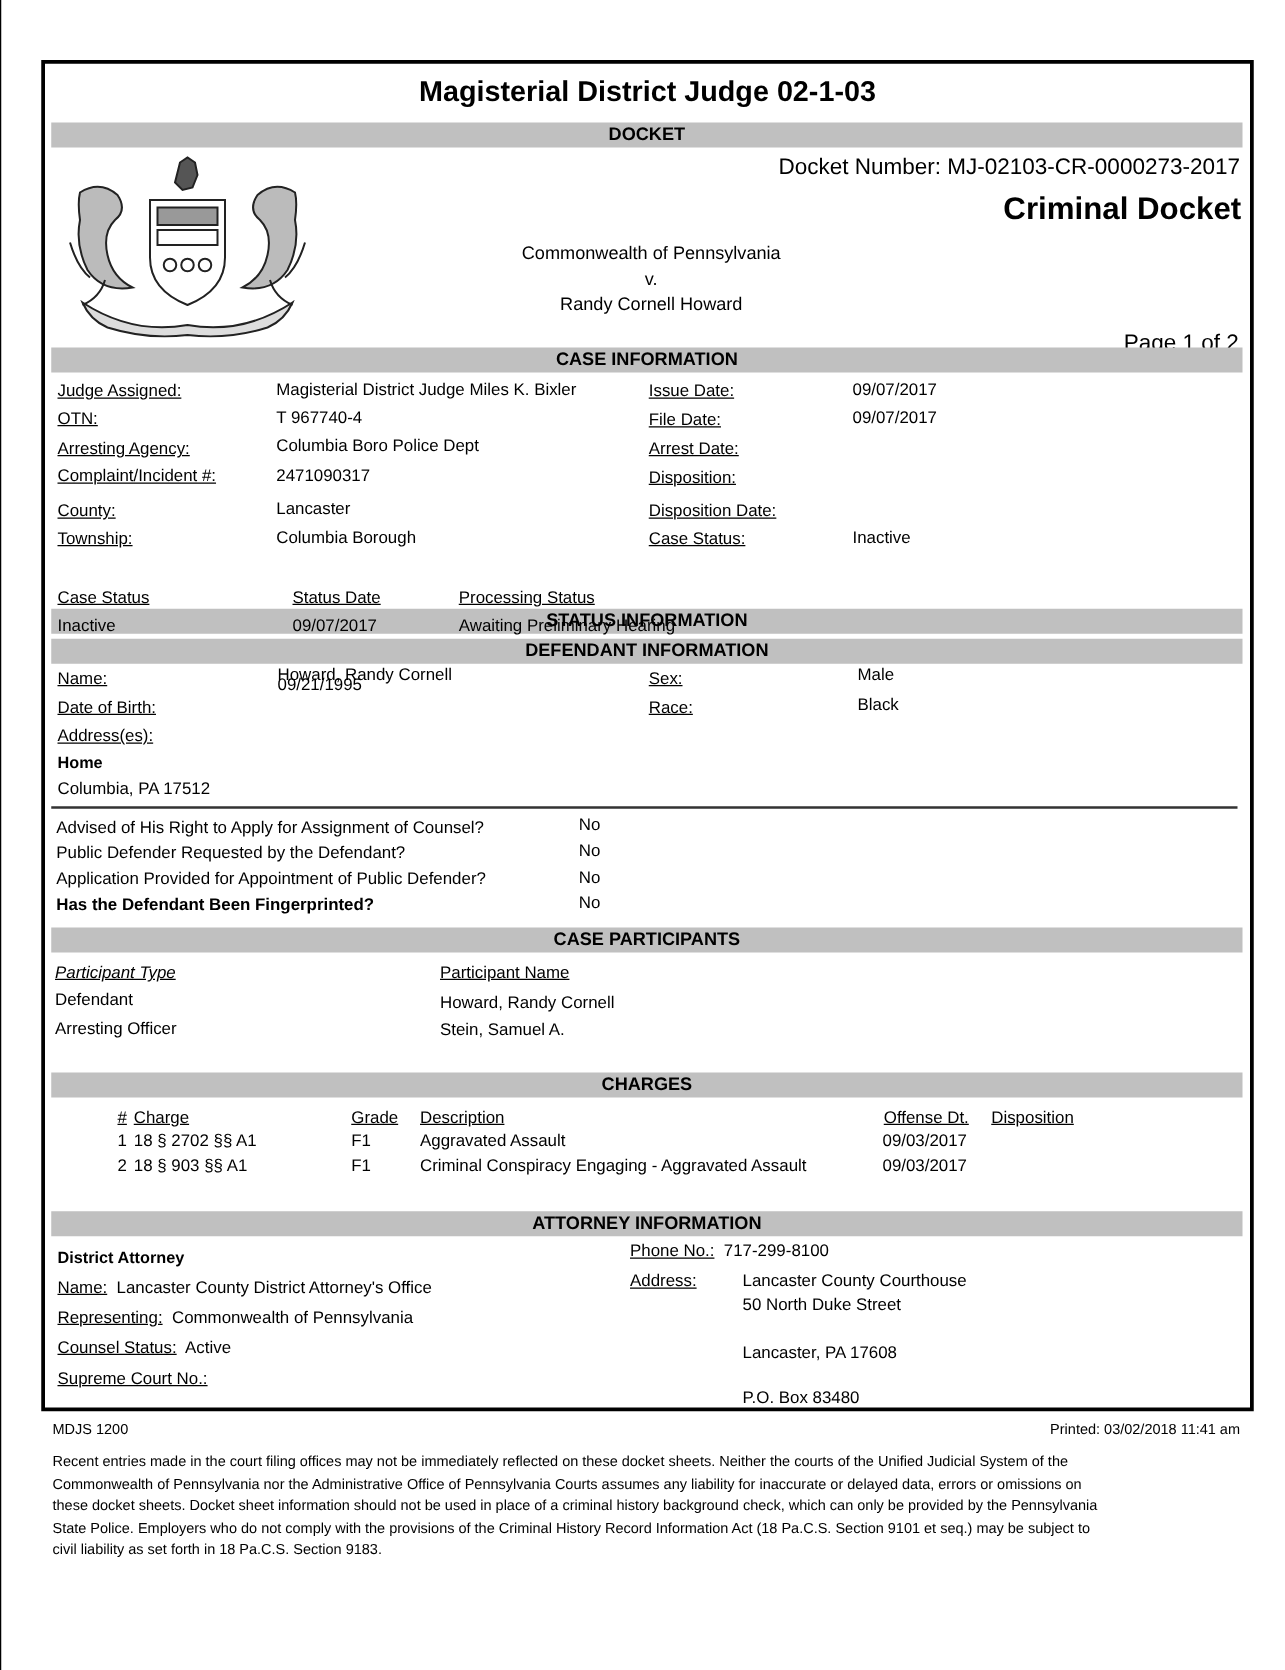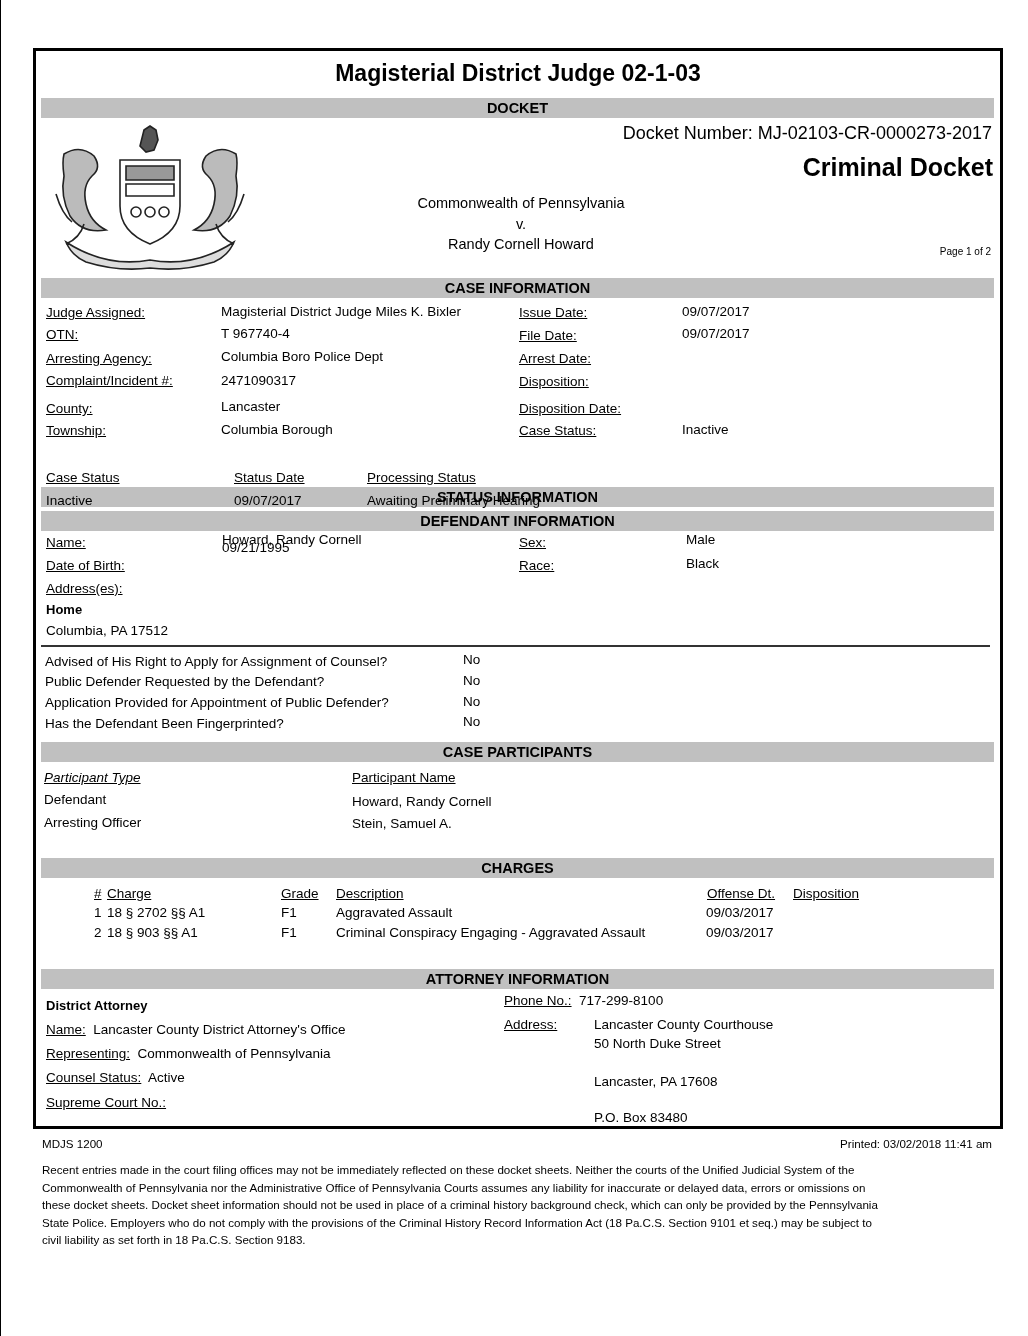--- a/index.html
+++ b/index.html
@@ -45,21 +45,21 @@
     <path d="M192 30 q-16 -10 -30 2 q-8 12 2 20 q10 10 6 28 q-4 18 -20 26 q24 4 36 -14 q10 -20 6 -40 q2 -14 0 -22 z" fill="#bbb"></path>
     <path d="M200 70 q-6 20 -16 28 M172 100 q4 14 18 20"></path>
 
     <path d="M22 118 q40 26 84 18 q44 8 84 -18 q-6 14 -20 20 q-32 10 -64 6 q-32 4 -64 -6 q-14 -6 -20 -20 z" fill="#ddd"></path>
   </g>
 </svg>
 
 <div class="abs" style="left:0; width:1042px; text-align:center; top:195px; font-size:14.5px;">Commonwealth of Pennsylvania</div>
 <div class="abs" style="left:0; width:1042px; text-align:center; top:216px; font-size:14.5px;">v.</div>
 <div class="abs" style="left:0; width:1042px; text-align:center; top:236px; font-size:14.5px;">Randy Cornell Howard</div>
-<div class="abs" style="right:37px; top:246px; font-size:10px;">Page 1 of 2</div>
+<div class="abs" style="right:37px; top:264px; font-size:18px;">Page 1 of 2</div>
 
 <div class="bar" style="top:278px;">CASE INFORMATION</div>
 
 <div class="abs u" style="left:46px; top:305px;">Judge Assigned:</div>
 <div class="abs" style="left:221px; top:304px;">Magisterial District Judge Miles K. Bixler</div>
 <div class="abs u" style="left:46px; top:327px;">OTN:</div>
 <div class="abs" style="left:221px; top:326px;">T 967740-4</div>
 <div class="abs u" style="left:46px; top:351px;">Arresting Agency:</div>
 <div class="abs" style="left:221px; top:349px;">Columbia Boro Police Dept</div>
 <div class="abs u" style="left:46px; top:373px;">Complaint/Incident #:</div>
@@ -102,21 +102,21 @@
 <div class="abs" style="left:686px; top:556px;">Black</div>
 
 <div class="hr" style="top:645px;"></div>
 
 <div class="abs" style="left:45px; top:654px;">Advised of His Right to Apply for Assignment of Counsel?</div>
 <div class="abs" style="left:463px; top:652px;">No</div>
 <div class="abs" style="left:45px; top:674px;">Public Defender Requested by the Defendant?</div>
 <div class="abs" style="left:463px; top:673px;">No</div>
 <div class="abs" style="left:45px; top:695px;text-align:right;">Application Provided for Appointment of Public Defender?</div>
 <div class="abs" style="left:463px; top:694px;">No</div>
-<div class="abs" style="left:45px; top:716px;">Has the Defendant Been Fingerprinted?</div>
+<div class="abs" style="left:45px; top:716px;font-weight:bold;">Has the Defendant Been Fingerprinted?</div>
 <div class="abs" style="left:463px; top:714px;">No</div>
 
 <div class="bar" style="top:742px;">CASE PARTICIPANTS</div>
 <div class="abs u" style="left:44px; top:770px;font-style:italic;">Participant Type</div>
 <div class="abs u" style="left:352px; top:770px;">Participant Name</div>
 <div class="abs" style="left:44px; top:792px;">Defendant</div>
 <div class="abs" style="left:352px; top:794px;">Howard, Randy Cornell</div>
 <div class="abs" style="left:44px; top:815px;">Arresting Officer</div>
 <div class="abs" style="left:352px; top:816px;">Stein, Samuel A.</div>
 

